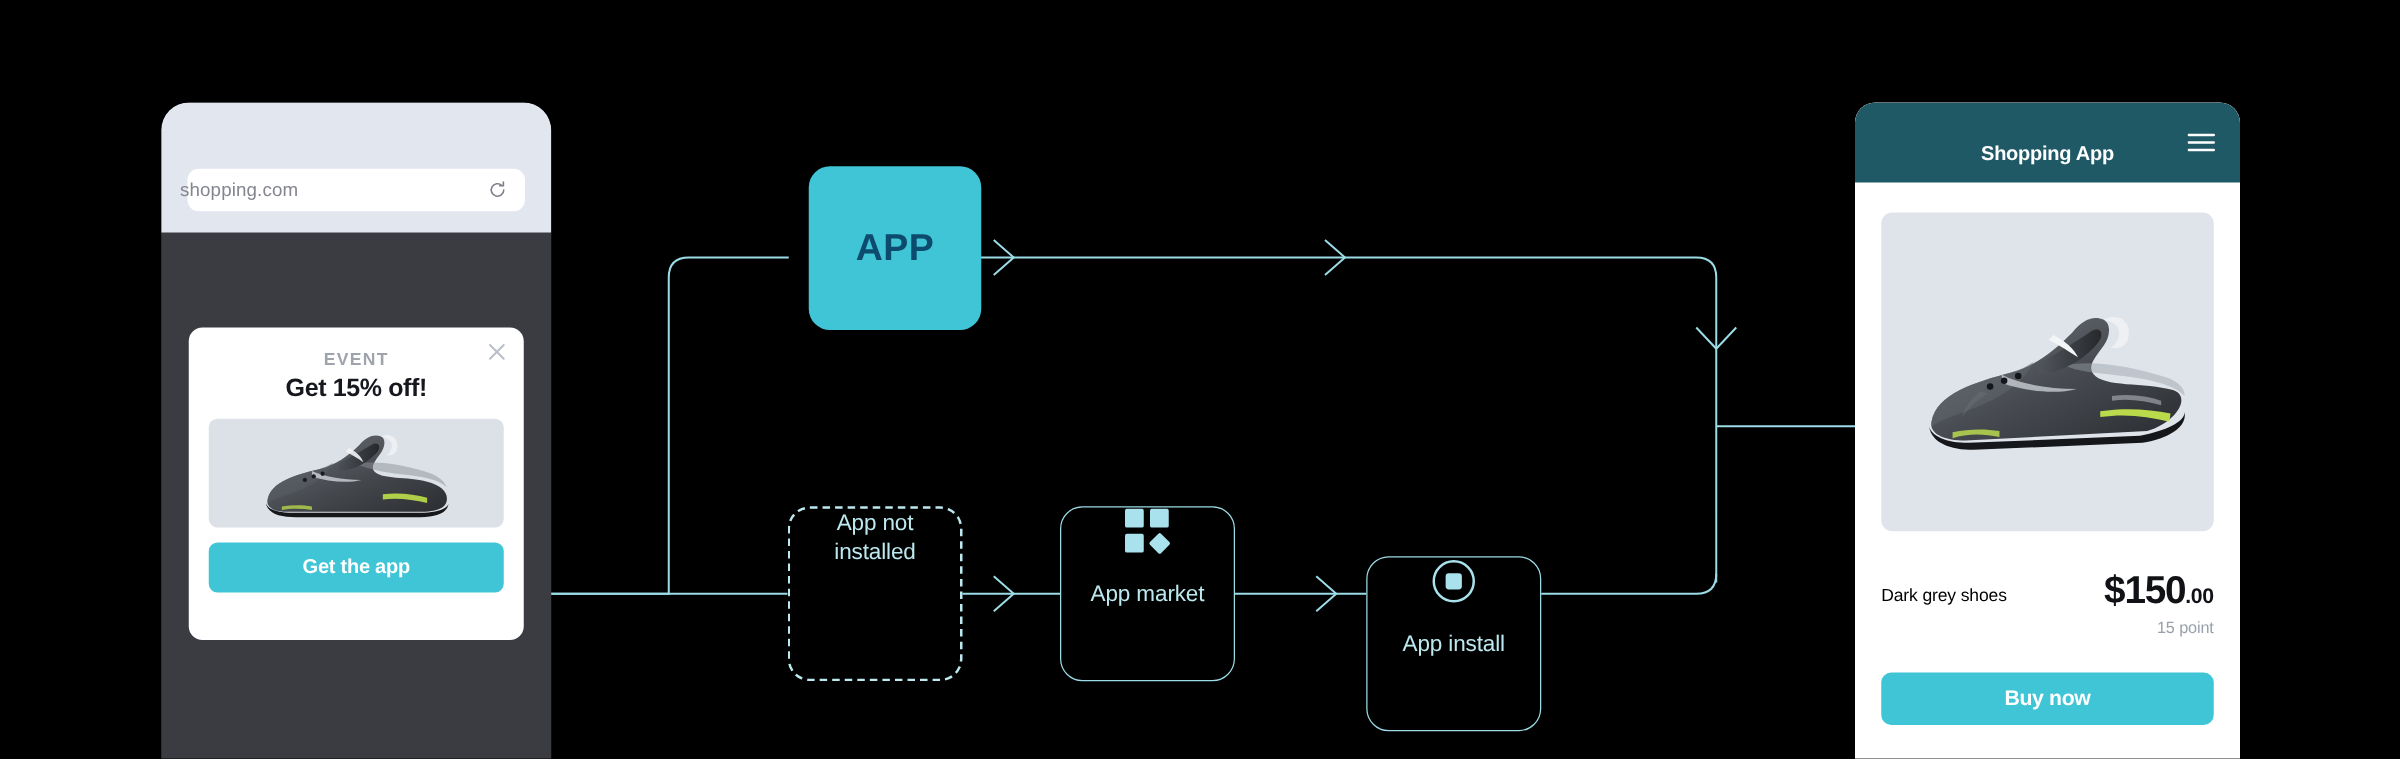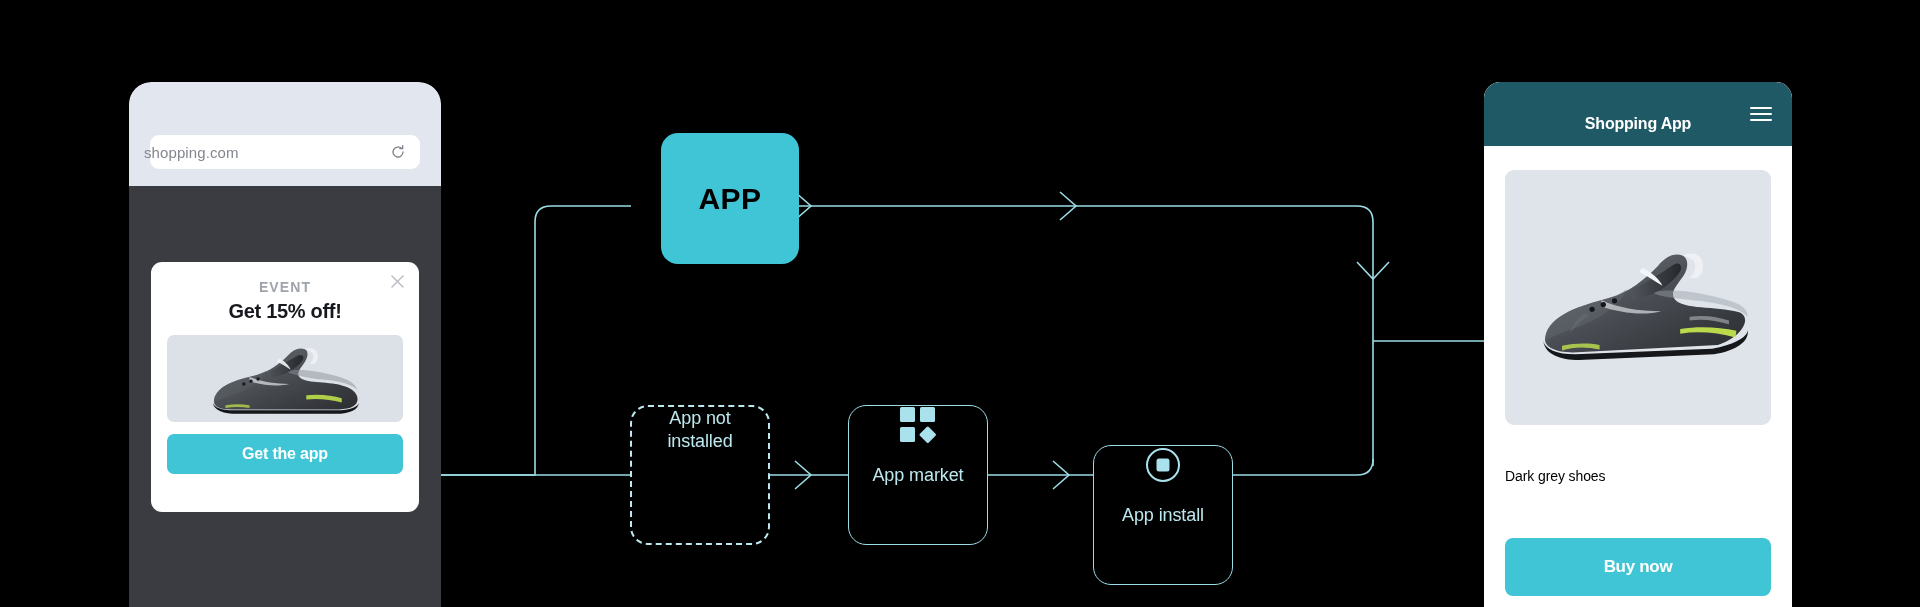--- a/index.html
+++ b/index.html
@@ -80,25 +80,25 @@
   #diagram-svg { position: absolute; left: 0; top: 0; width: 1920px; height: 607px; }
 
   .section-heading {
     position: absolute; color: #FFFFFF; font-size: 30px;
     font-weight: 700; letter-spacing: -0.6px; white-space: nowrap;
   }
   #heading-deep { left: 629px; top: 73px; }
   #heading-deferred { left: 629px; top: 342px; }
 
   #app-node {
-    position: absolute; left: 661px; top: 133px;
+    position: absolute; left: 647px; top: 133px;
     width: 138px; height: 131px;
     background: #3FC5D5; border-radius: 17px;
     display: flex; align-items: center; justify-content: center;
-    color: #000000; font-size: 30px; font-weight: 700; letter-spacing: .4px;
+    color: #0c4a6e; font-size: 30px; font-weight: 700; letter-spacing: .4px;
   }
 
   .flow-node {
     position: absolute; width: 140px; height: 140px;
     border-radius: 18px;
     display: flex; flex-direction: column;
     align-items: center; justify-content: flex-start;
     color: #BCE9EF; font-size: 18px; line-height: 1.28;
     text-align: center; letter-spacing: -0.1px;
   }
@@ -152,21 +152,21 @@
     font-size: 31px; font-weight: 700; color: #101216; letter-spacing: -1px;
   }
   #right-price-cents {
     font-size: 17px; font-weight: 700; color: #101216; letter-spacing: -0.3px;
   }
   #right-points {
     font-size: 13px; color: #9AA0AA; margin-top: 4px; letter-spacing: -0.1px;
   }
   #right-buy-button {
     position: absolute; left: 21px; top: 456px;
-    width: 266px; height: 58px;
+    width: 266px; height: 42px;
     background: #3FC5D5; border: none; border-radius: 8px;
     color: #FFFFFF; font-size: 17px; font-weight: 700; letter-spacing: -0.3px;
     cursor: pointer; font-family: "Liberation Sans", sans-serif;
   }
   .sneaker { display: block; }
 </style>
 </head>
 <body>
 
 <div id="stage">
@@ -322,17 +322,21 @@
           <circle cx="66" cy="74" r="2.8" fill="#141619"></circle>
           <circle cx="78" cy="69" r="2.8" fill="#141619"></circle>
           <circle cx="90" cy="65" r="2.8" fill="#141619"></circle>
           <path d="M58 78 C50 84 44 92 42 100 C48 92 56 85 64 80 Z" fill="#6A6E75" opacity=".5"></path>
         </g>
       </svg>
     </div>
 
     <div id="right-product-name">Dark grey shoes</div>
 
+    <div id="right-price-block">
+      <span id="right-price-main">$150</span><span id="right-price-cents">.00</span>
+      <div id="right-points">15 point</div>
+    </div>
 
     <button id="right-buy-button">Buy now</button>
   </div>
 
 </div>
 
 </body></html>

